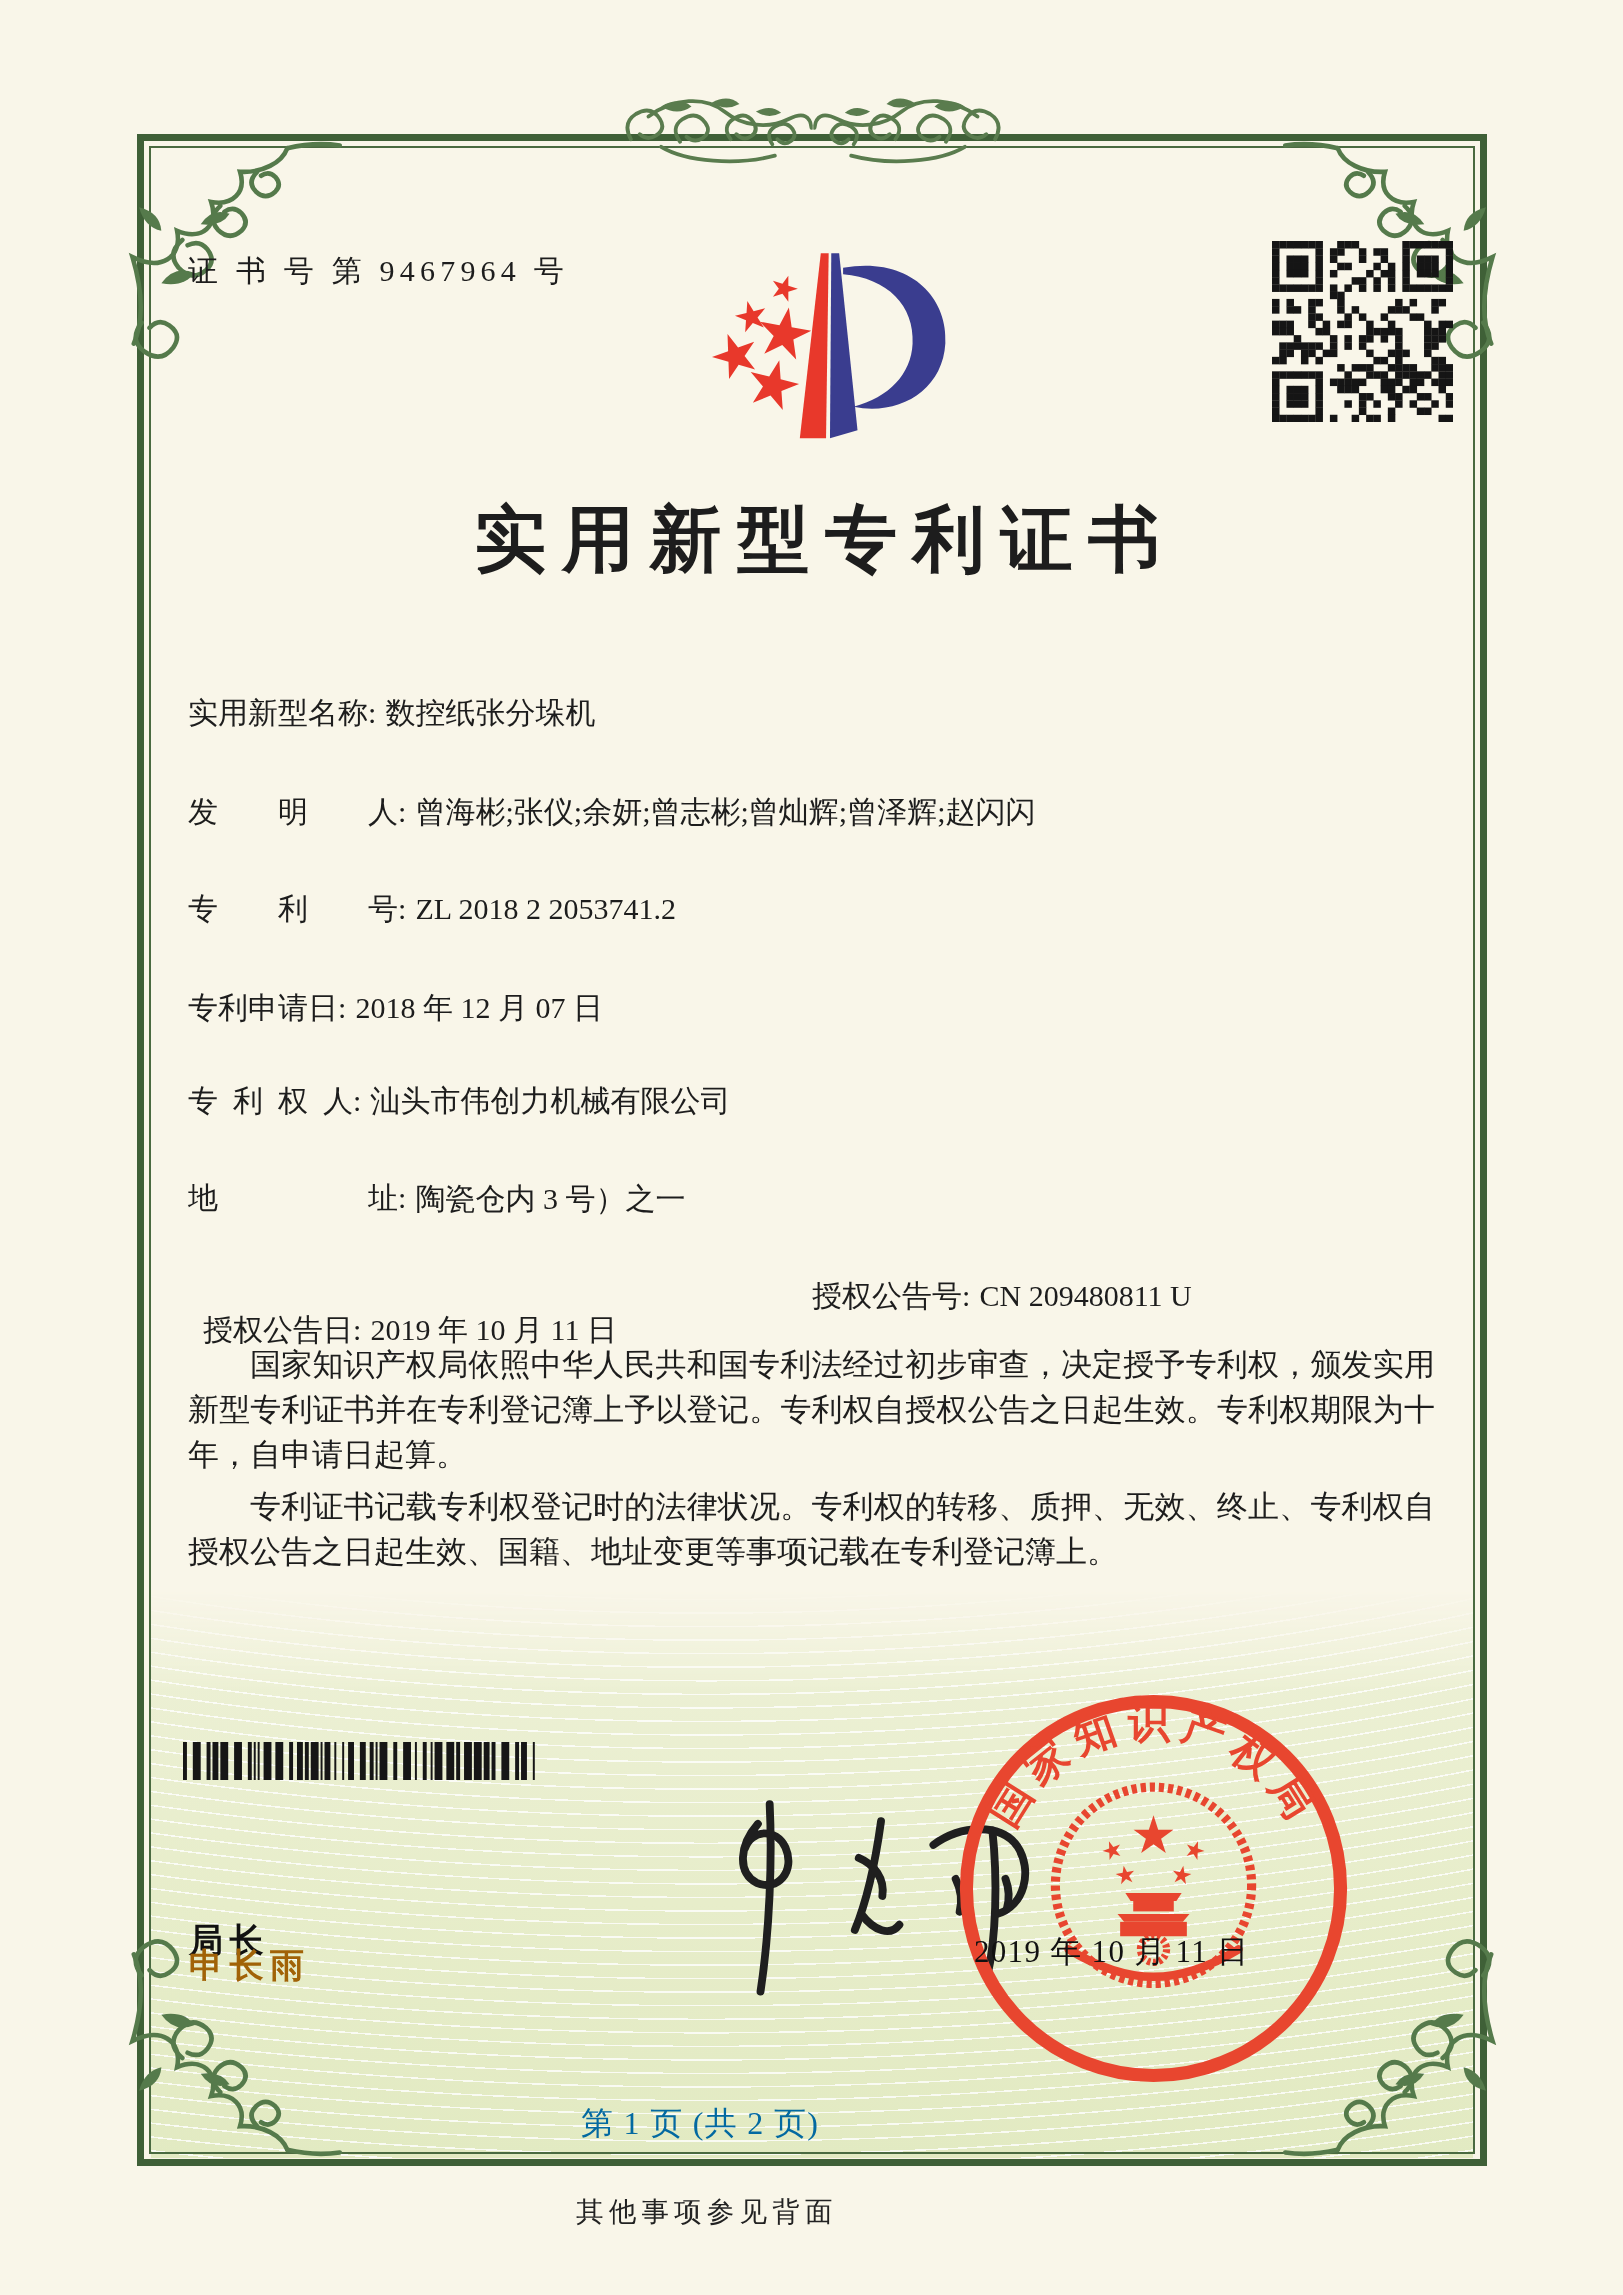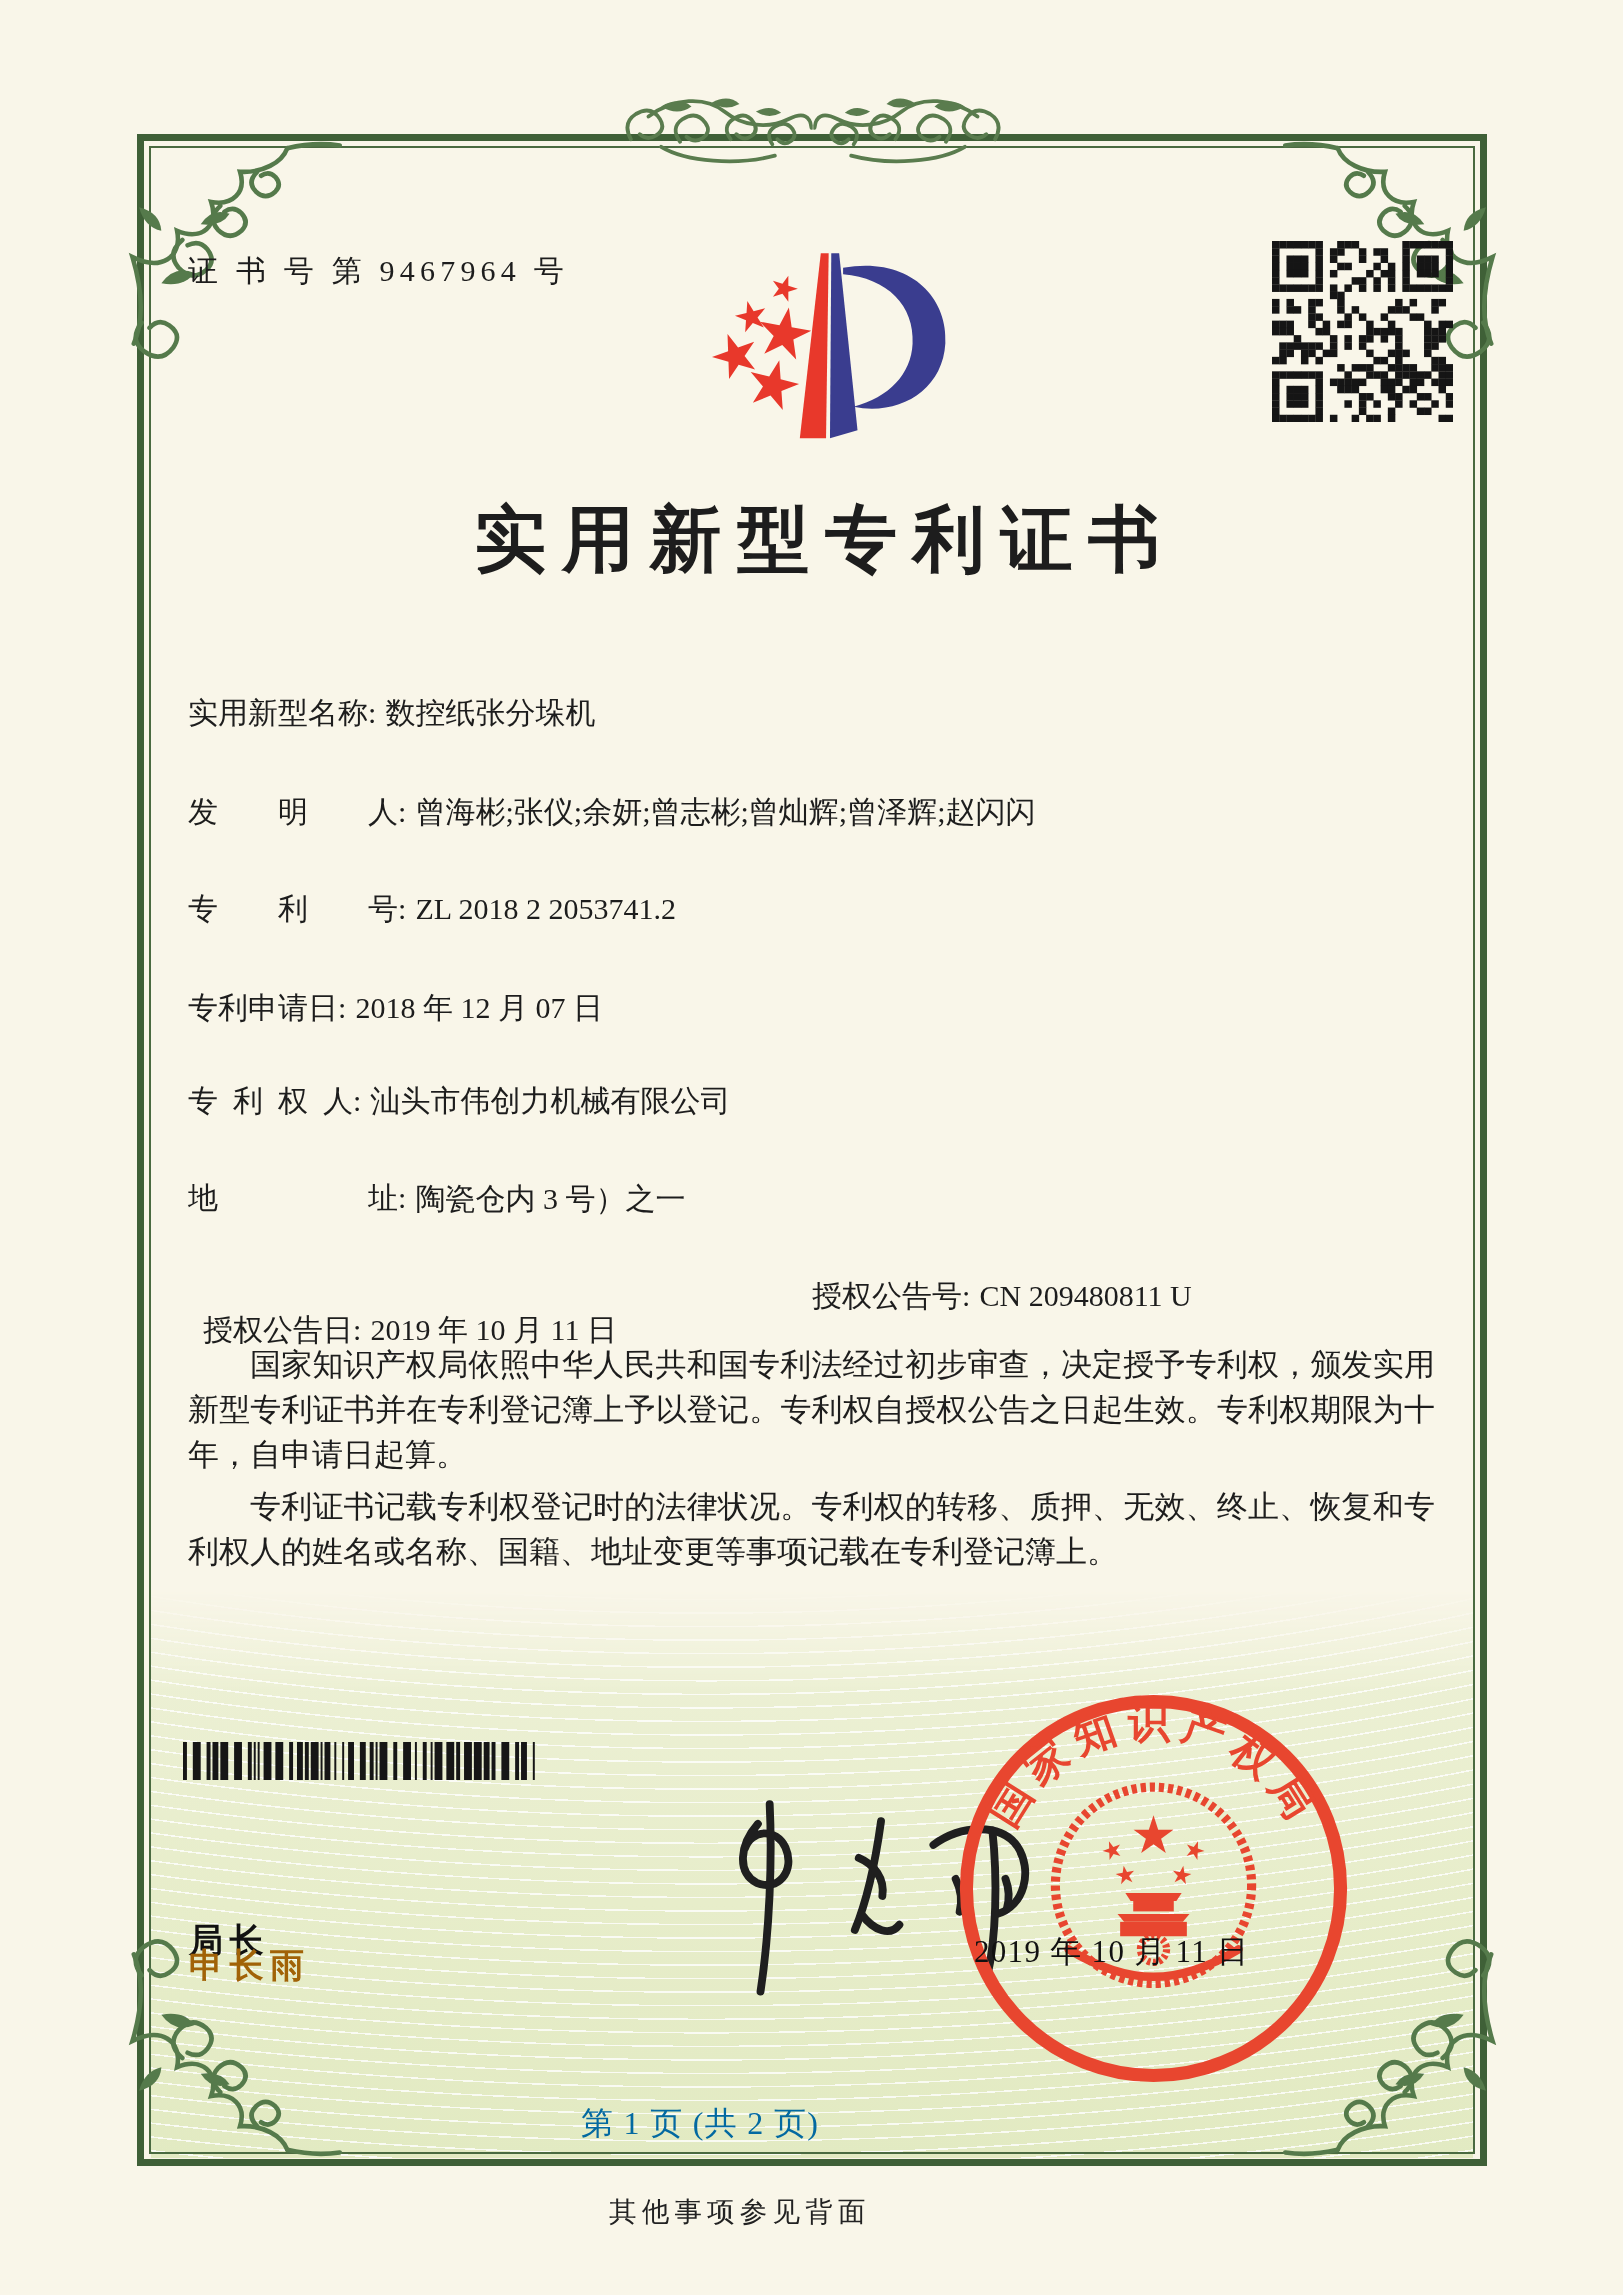--- a/index.html
+++ b/index.html
@@ -44,21 +44,21 @@
   .grant-no{position:absolute;left:624px;top:0;white-space:pre;}
   .paras{left:188px;top:1342px;width:1247px;font-size:31px;}
   .paras p{margin:0 0 6.5px 0;line-height:45px;text-indent:62px;text-align:justify;}
   
   .director-label{left:189px;top:1872px;font-size:34px;letter-spacing:6.5px;
     font-family:"Liberation Sans","DejaVu Sans",sans-serif;font-weight:700;color:#111;margin-top:46px;}
   .director-name{left:189px;top:1943px;font-size:34px;letter-spacing:6.5px;
     font-family:Liberation Serif, serif;font-weight:700;color:#a16207;}
   .seal-date{left:974px;top:1931px;width:367px;font-size:31px;letter-spacing:1.3px;color:#111;}
   .page-info{left:581px;top:2102px;font-size:32px;letter-spacing:1.3px;color:#0369a1;}
-  .back-note{left:576px;top:2194px;font-size:27.5px;letter-spacing:5.2px;color:#222;margin-left:33px;}
+  .back-note{left:576px;top:2194px;font-size:27.5px;letter-spacing:5.2px;color:#222;}
   svg{display:block;}
 </style>
 </head>
 <body>
 
 <svg width="0" height="0" aria-hidden="true">
   <defs>
     <path id="star" d="M0,-100 L22.45,-30.9 L95.1,-30.9 L36.3,11.8 L58.8,80.9 L0,38.2 L-58.8,80.9 L-36.3,11.8 L-95.1,-30.9 L-22.45,-30.9 Z"></path>
     <symbol id="flourish" viewBox="0 0 340 340">
       <g fill="none" stroke="#557a4b" stroke-width="7" stroke-linecap="round">
@@ -442,21 +442,21 @@
 
 <div class="abs field row6"><span class="f-label">地　　　　　址</span><span>:</span><span class="f-vblock"><div>陶瓷仓内 3 号）之一</div></span></div>
 
 <div class="abs field row7" style="width:1247px;">
   <span><span class="f-label">授权公告日</span><span>:</span><span class="f-colonval">2019 年 10 月 11 日</span></span>
   <span class="grant-no"><span class="f-label">授权公告号</span><span>:</span><span class="f-colonval">CN 209480811 U</span></span>
 </div>
 
 <div class="abs paras">
   <p>国家知识产权局依照中华人民共和国专利法经过初步审查，决定授予专利权，颁发实用新型专利证书并在专利登记簿上予以登记。专利权自授权公告之日起生效。专利权期限为十年，自申请日起算。</p>
-  <p>专利证书记载专利权登记时的法律状况。专利权的转移、质押、无效、终止、恢复和专利权人的姓名或名称、国籍、地址变更等事项记载在专利登记簿上。</p>
+  <p>专利证书记载专利权登记时的法律状况。专利权的转移、质押、无效、终止、专利权自授权公告之日起生效、国籍、地址变更等事项记载在专利登记簿上。</p>
 </div>
 
 <svg id="barcode" class="abs" style="left:183px;top:1742px;" width="359" height="38" viewBox="0 0 548 58">
     <rect x="0" y="0" width="6" height="58" fill="#161616"></rect>
     <rect x="15" y="0" width="12" height="58" fill="#161616"></rect>
     <rect x="36" y="0" width="6" height="58" fill="#161616"></rect>
     <rect x="45" y="0" width="9" height="58" fill="#161616"></rect>
     <rect x="57" y="0" width="12" height="58" fill="#161616"></rect>
     <rect x="78" y="0" width="12" height="58" fill="#161616"></rect>
     <rect x="99" y="0" width="6" height="58" fill="#161616"></rect>

